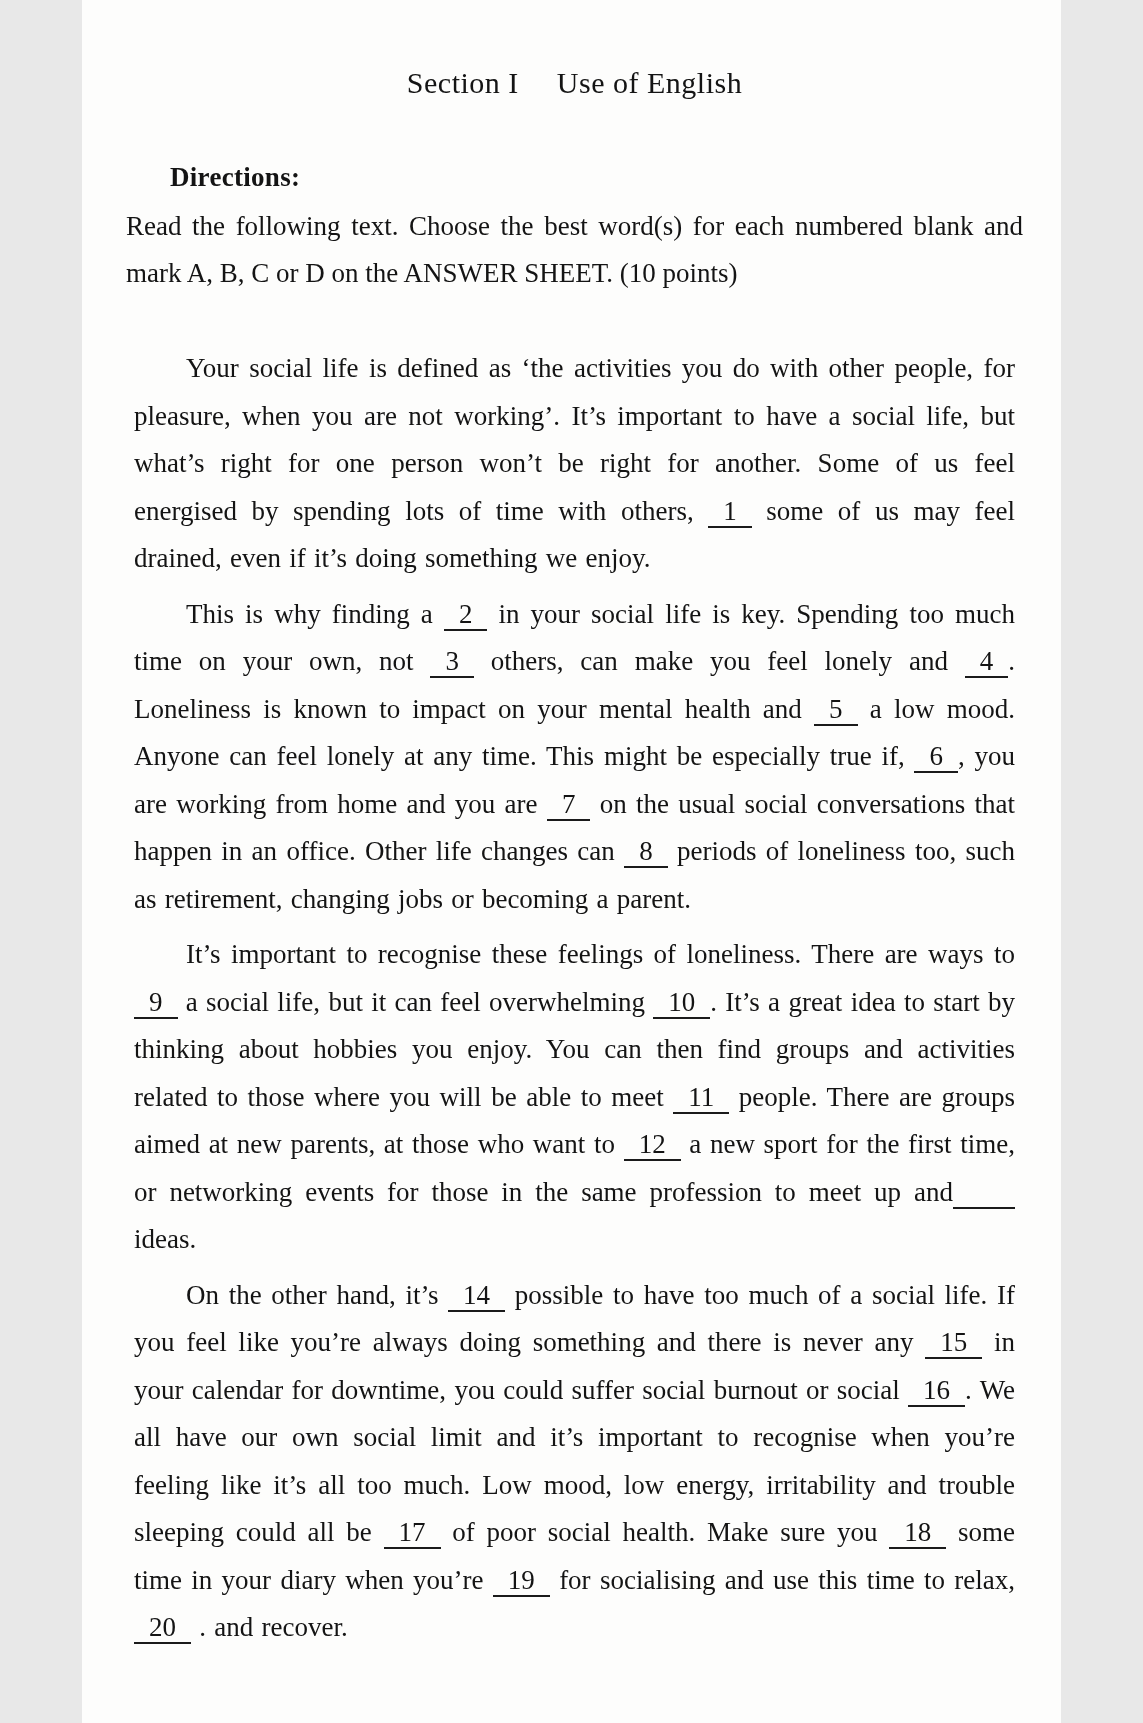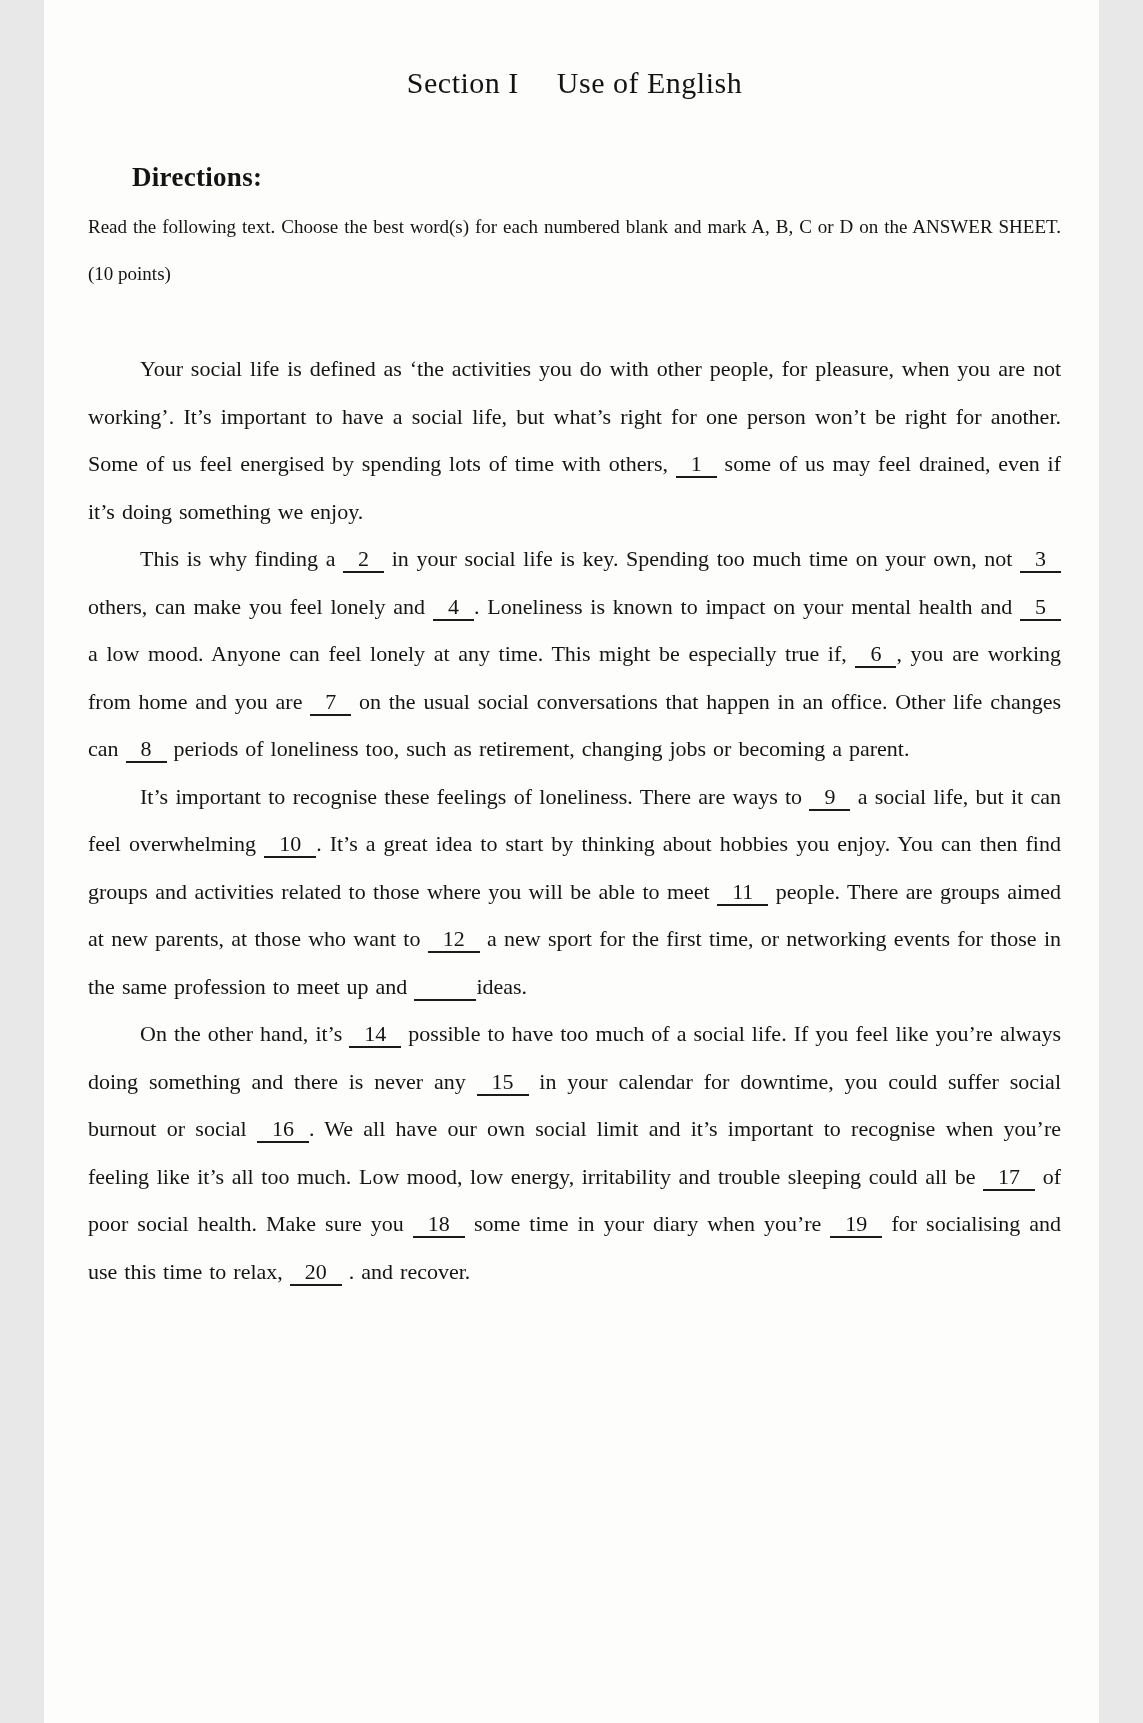--- a/index.html
+++ b/index.html
@@ -2,21 +2,21 @@
 <html><head>
 <meta charset="utf-8">
 <style>
   html, body {
     margin: 0;
     padding: 0;
     background: #e8e8e8;
   }
   .page {
     position: relative;
-    width: 1055px;
+    width: 979px;
     height: 1723px;
     margin: 0 auto;
     background: #fdfdfc;
     color: #141414;
     font-family: "Liberation Serif", "DejaVu Serif", serif;
     box-sizing: border-box;
     padding: 66px 38px 40px 44px;
     overflow: hidden;
   }
   .title {
@@ -35,30 +35,30 @@
     margin-top: 62px;
   }
   .directions-label {
     font-size: 27px;
     font-weight: bold;
     letter-spacing: 0.3px;
     margin-left: 44px;
   }
   .directions-text {
     margin: 10px 0 0 0;
-    font-size: 19px;
+    font-size: 27px;
     line-height: 47px;
     text-align: justify;
   }
   .passage {
     margin-top: 48px;
   }
   .para {
-    margin: 0;
-    font-size: 22px;
+    margin: 8px;
+    font-size: 27px;
     line-height: 47.5px;
     text-align: justify;
     text-indent: 52px;
     word-spacing: 1.5px;
   }
   .blank {
     display: inline;
     padding: 0 15px;
     border-bottom: 2px solid #1b1b1b;
     white-space: nowrap;

